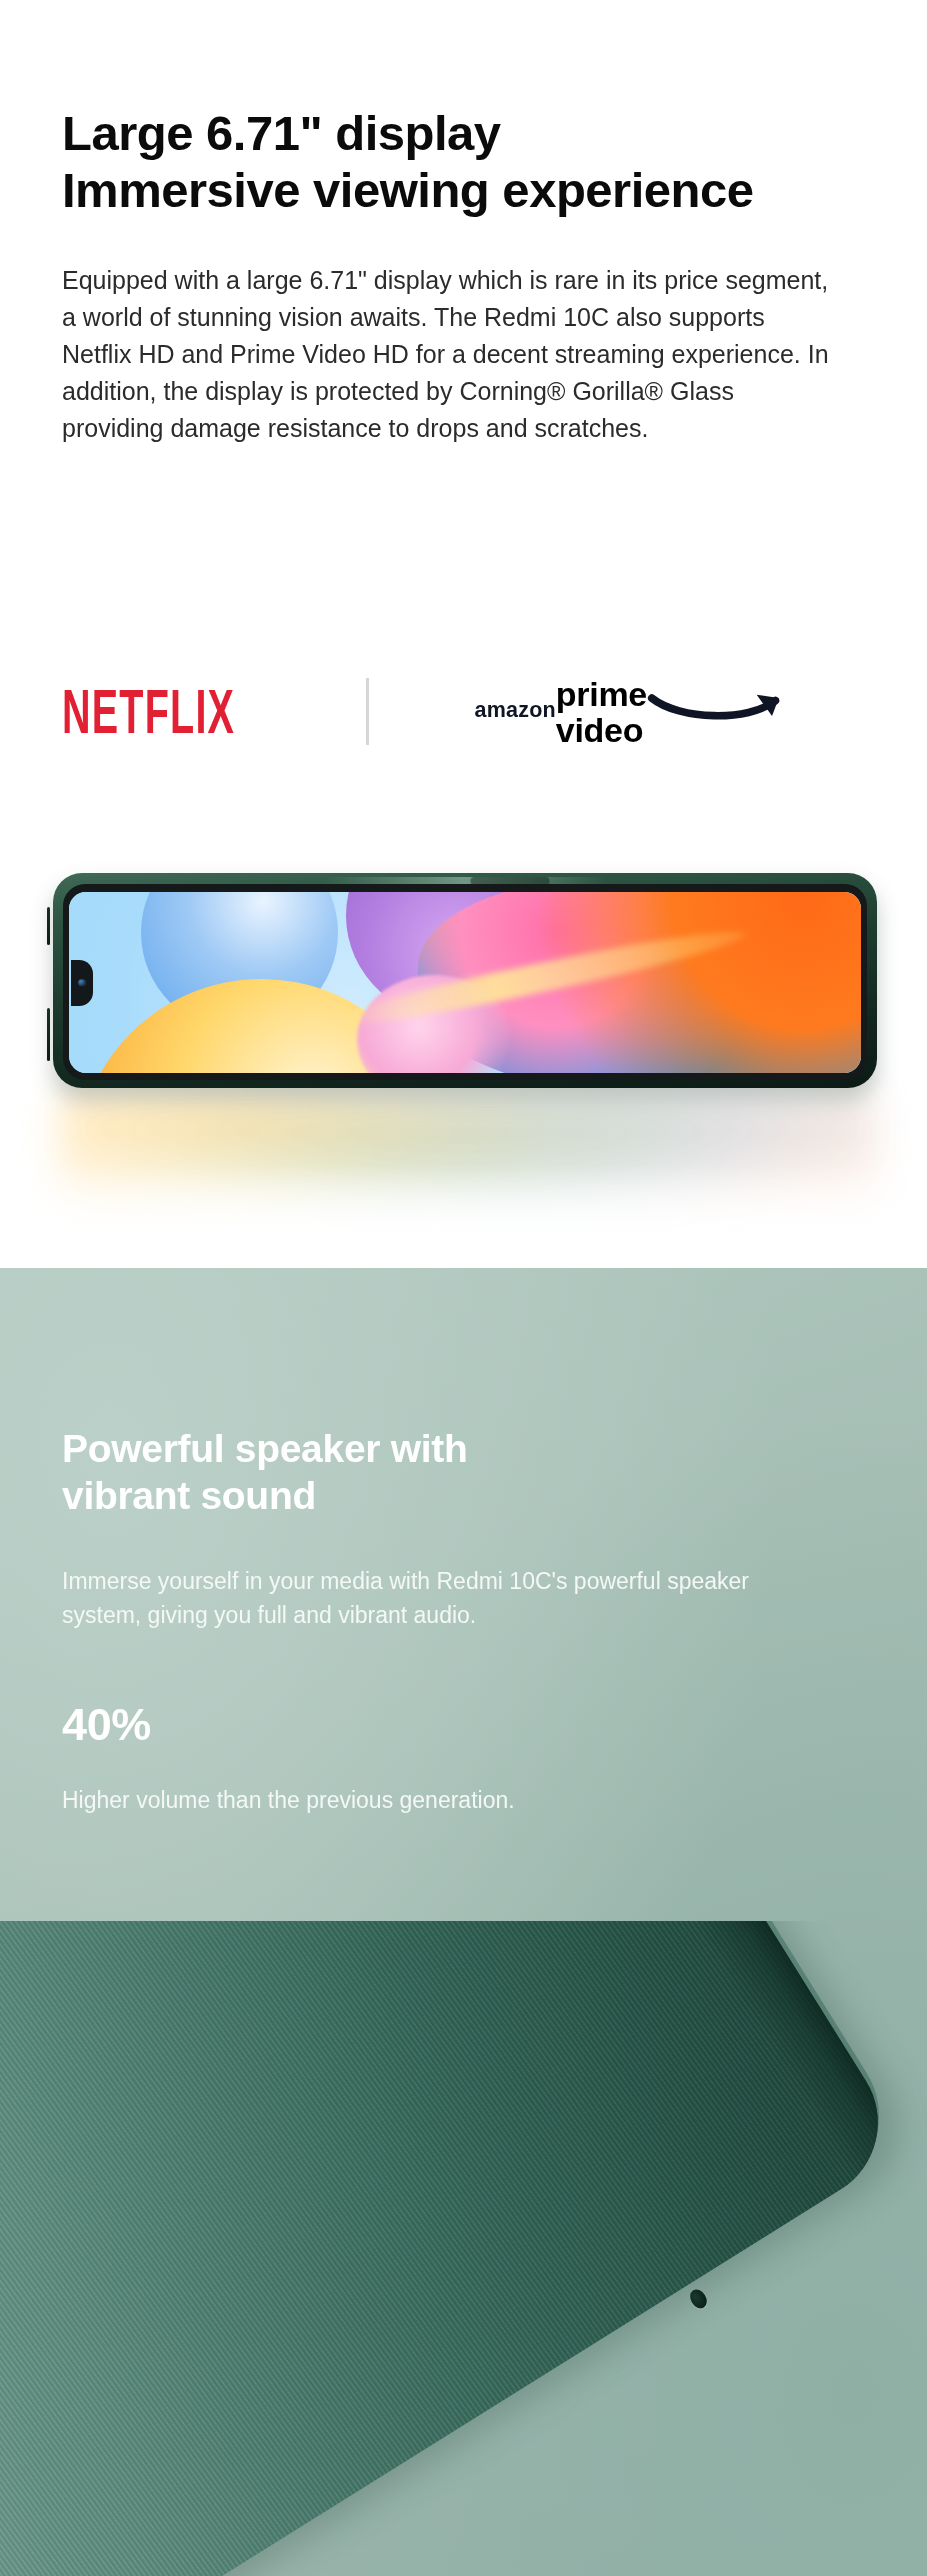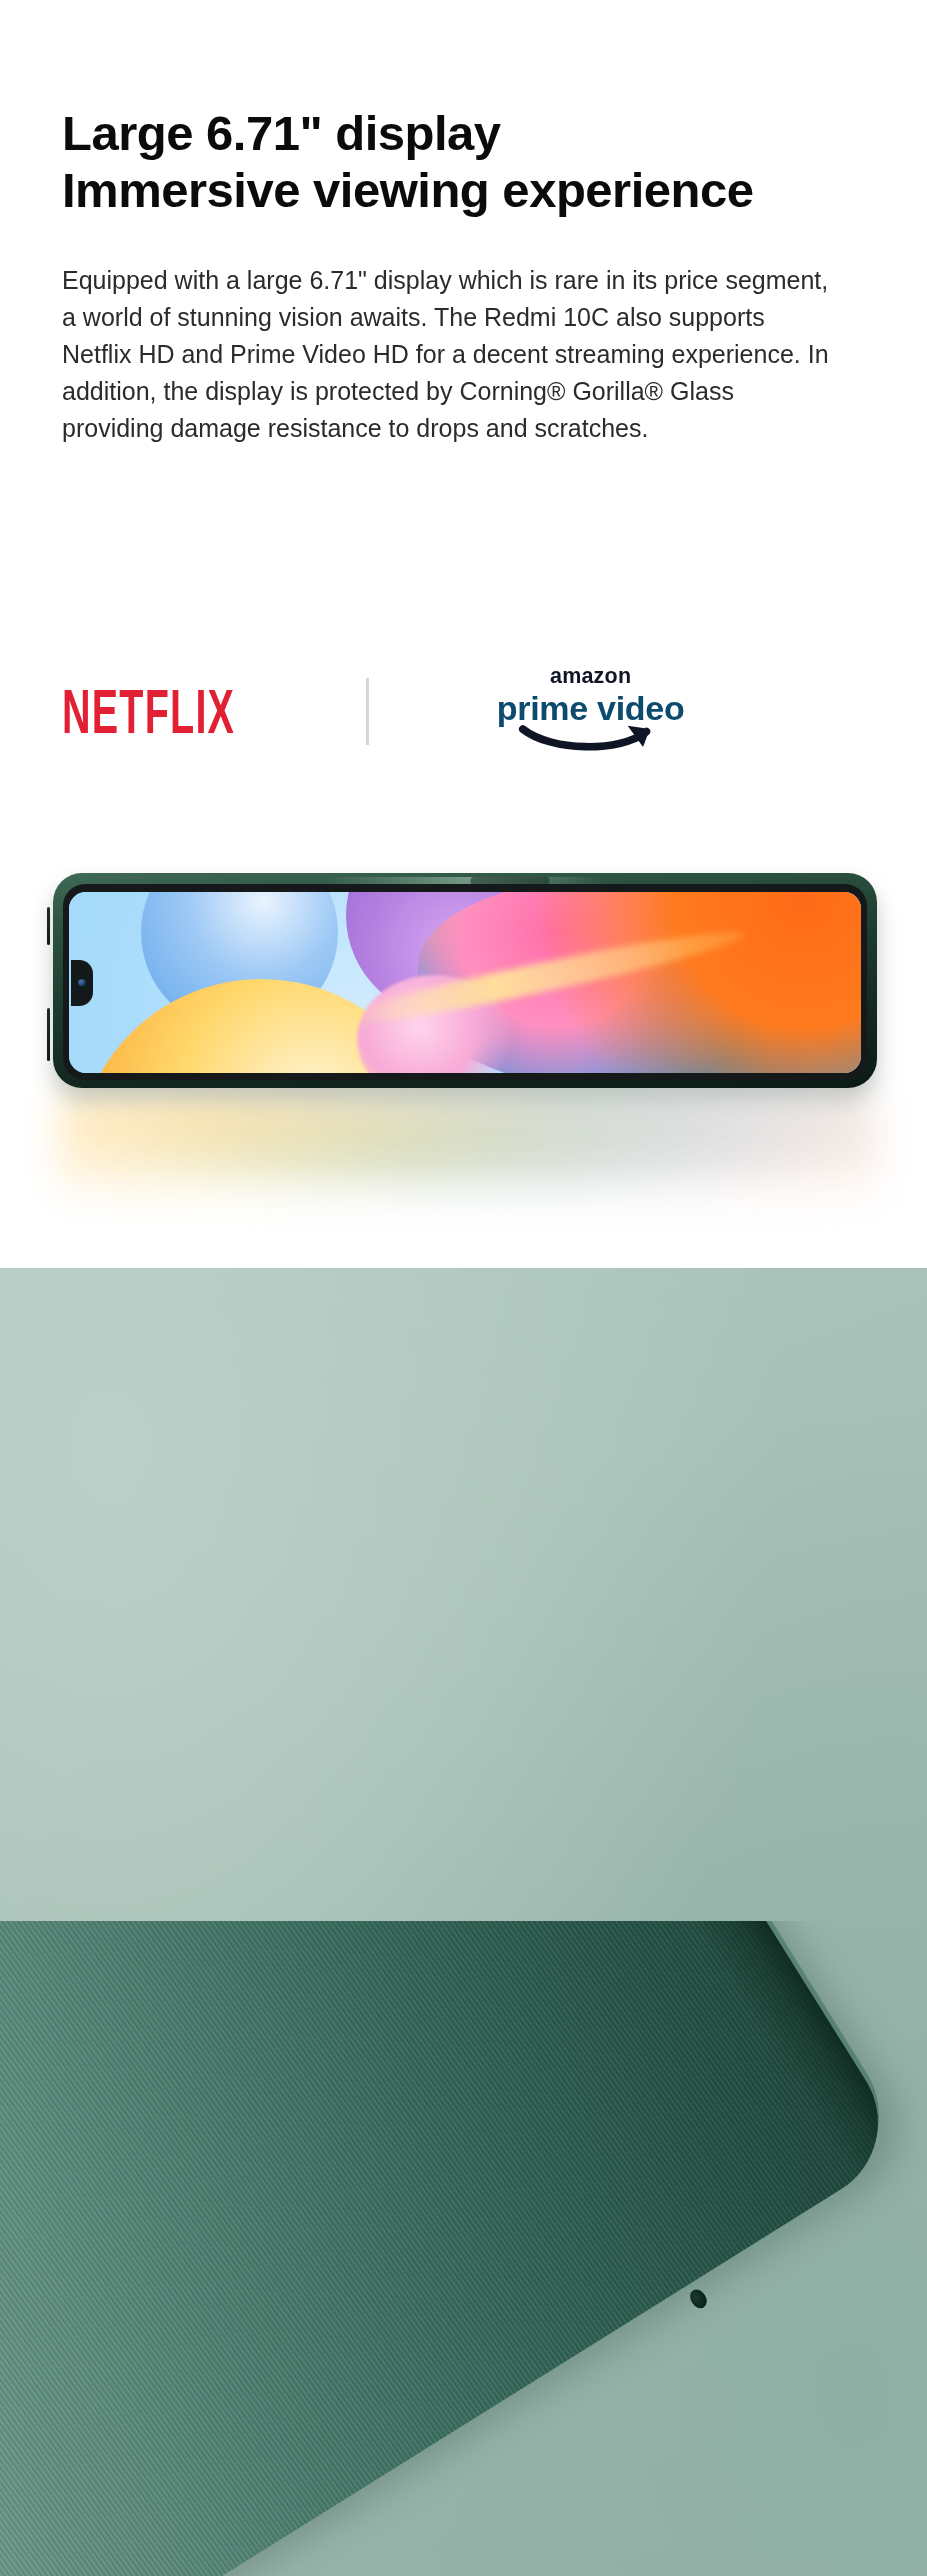--- a/index.html
+++ b/index.html
@@ -61,30 +61,29 @@
   }
 
   .logo-divider {
     width:2.6px; height:67px;
     background:#d6d6d6;
     margin-left:46px;
   }
 
   .prime-wrap {
     margin-left:106px;
-    display:flex; flex-direction:column; align-items:center;
+    display:flex; flex-direction:row; align-items:center;
     width:232px;
-    text-align:center;
   }
   .prime-amazon {
     font-size:21.5px; font-weight:700; color:#0F1524;
     letter-spacing:0.2px; line-height:1;
   }
   .prime-video {
-    font-size:34px; font-weight:700; color:#0c4a6e;
+    font-size:34px; font-weight:700; color:#000000;
     letter-spacing:-0.3px; line-height:1.08; margin-top:2.6px;
   }
   .prime-smile { margin-top:-3.4px; }
 
   
   .phone-stage { position:absolute; left:0; top:837px; width:927px; height:431px; }
 
   .phone-landscape {
     position:absolute; left:53px; top:36px;
     width:824px; height:215px;
@@ -342,20 +341,27 @@
         </div>
       </div>
 
       <div class="stage-floor"></div>
     </div>
 
   </section>
 
   <section class="sec-speaker">
 
+    <div class="s2-copy">
+      <h2 class="headline-light">Powerful speaker with
+vibrant sound</h2>
+      <p class="body-light">Immerse yourself in your media with Redmi 10C's powerful speaker system, giving you full and vibrant audio.</p>
+      <div class="stat-number">40%</div>
+      <div class="stat-caption">Higher volume than the previous generation.</div>
+    </div>
 
     <div class="backshot">
       <div class="back-rim"></div>
       <div class="back-body">
         <div class="back-texture"></div>
         <div class="back-sheen"></div>
         <div class="back-edge"></div>
       </div>
     </div>
 

